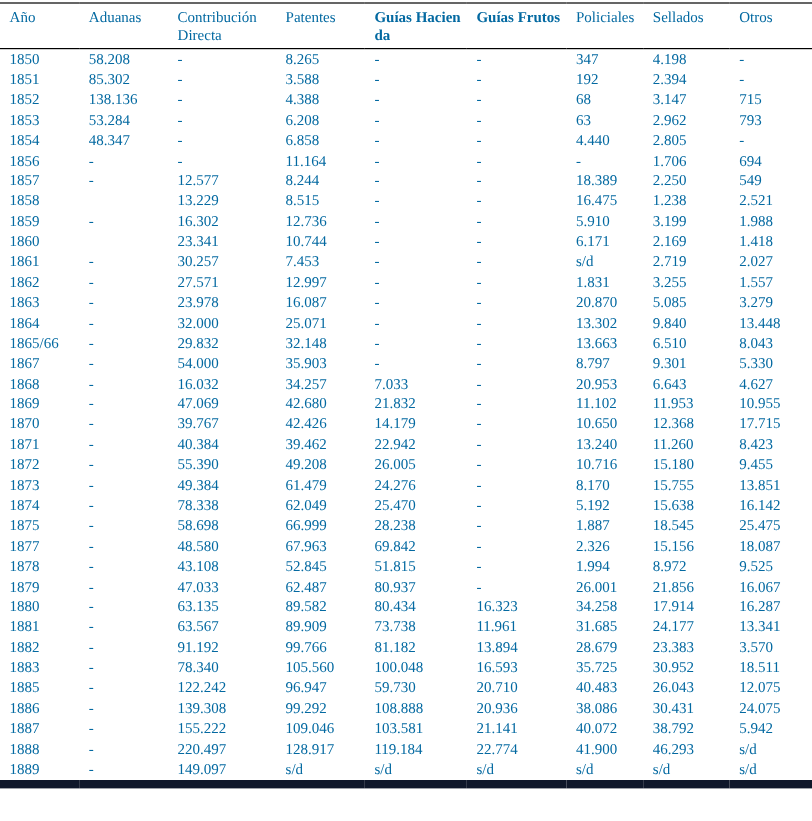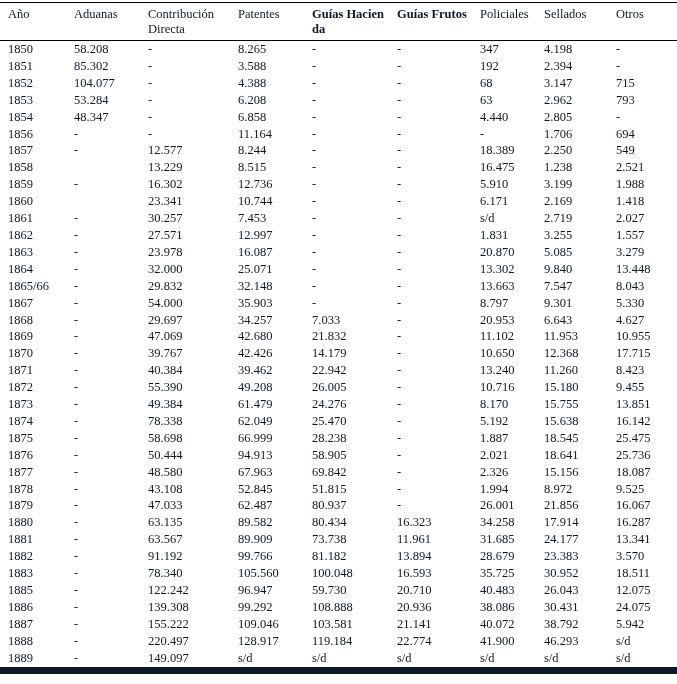--- a/index.html
+++ b/index.html
@@ -13,21 +13,21 @@
     background: #ffffff;
     overflow: hidden;
     font-family: "Liberation Serif", "DejaVu Serif", serif;
     color: #000000;
   }
   table.data-table {
     border-collapse: collapse;
     table-layout: fixed;
     width: 677px;
     font-size: 12.5px;
-    color: #0f172a;
+    color: #0369a1;
     margin-top: 2px;
   }
   table.data-table thead tr {
     border-top: 1px solid #000000;
     border-bottom: 1px solid #000000;
   }
   table.data-table tbody tr:last-child {
     border-bottom: 7px solid #0f172a;
   }
   th, td {
@@ -98,21 +98,21 @@
           <td>-</td>
           <td>3.588</td>
           <td>-</td>
           <td>-</td>
           <td>192</td>
           <td>2.394</td>
           <td>-</td>
         </tr>
         <tr>
           <td>1852</td>
-          <td>104.077</td>
+          <td>138.136</td>
           <td>-</td>
           <td>4.388</td>
           <td>-</td>
           <td>-</td>
           <td>68</td>
           <td>3.147</td>
           <td>715</td>
         </tr>
         <tr>
           <td>1853</td>
@@ -236,38 +236,38 @@
           <td>13.448</td>
         </tr>
         <tr>
           <td>1865/66</td>
           <td>-</td>
           <td>29.832</td>
           <td>32.148</td>
           <td>-</td>
           <td>-</td>
           <td>13.663</td>
-          <td>7.547</td>
+          <td>6.510</td>
           <td>8.043</td>
         </tr>
         <tr>
           <td>1867</td>
           <td>-</td>
           <td>54.000</td>
           <td>35.903</td>
           <td>-</td>
           <td>-</td>
           <td>8.797</td>
           <td>9.301</td>
           <td>5.330</td>
         </tr>
         <tr>
           <td>1868</td>
           <td>-</td>
-          <td>29.697</td>
+          <td>16.032</td>
           <td>34.257</td>
           <td>7.033</td>
           <td>-</td>
           <td>20.953</td>
           <td>6.643</td>
           <td>4.627</td>
         </tr>
         <tr>
           <td>1869</td>
           <td>-</td>
@@ -337,31 +337,20 @@
         <tr>
           <td>1875</td>
           <td>-</td>
           <td>58.698</td>
           <td>66.999</td>
           <td>28.238</td>
           <td>-</td>
           <td>1.887</td>
           <td>18.545</td>
           <td>25.475</td>
-        </tr>
-        <tr>
-          <td>1876</td>
-          <td>-</td>
-          <td>50.444</td>
-          <td>94.913</td>
-          <td>58.905</td>
-          <td>-</td>
-          <td>2.021</td>
-          <td>18.641</td>
-          <td>25.736</td>
         </tr>
         <tr>
           <td>1877</td>
           <td>-</td>
           <td>48.580</td>
           <td>67.963</td>
           <td>69.842</td>
           <td>-</td>
           <td>2.326</td>
           <td>15.156</td>

